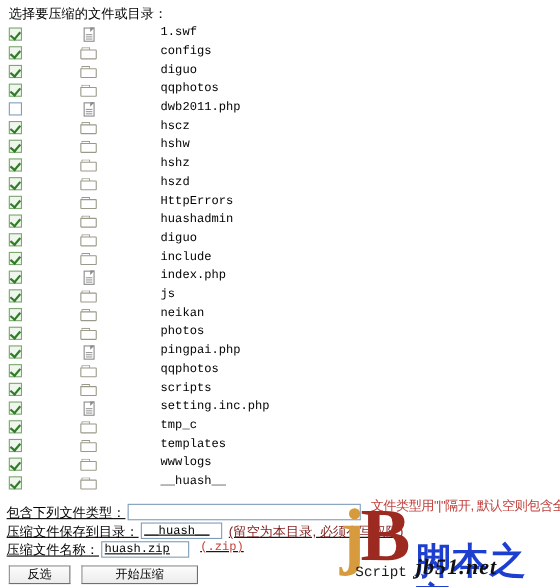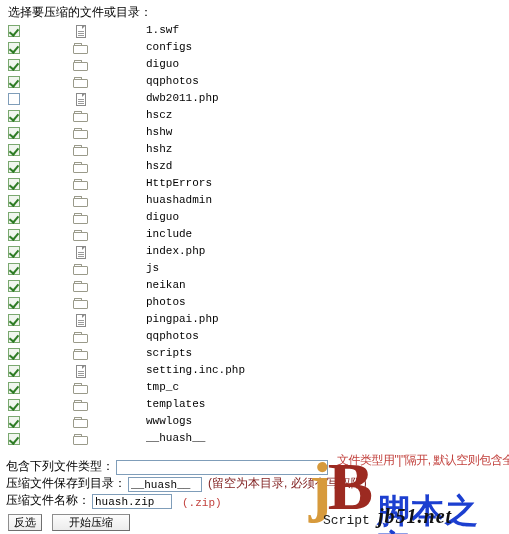--- a/index.html
+++ b/index.html
@@ -147,22 +147,23 @@
   
   .form-area {
     position: absolute;
     left: 6px;
     top: 458px;
     width: 500px;
   }
   .form-row {
     height: 17px;
     display: flex;
-    align-items: flex-end;
+    align-items: flex-start;
     white-space: nowrap;
+    text-decoration: underline;
   }
   .form-label {
     font-size: 12px;
     color: #000;
     margin-right: 2px;
   }
   .txt {
     box-sizing: border-box;
     border: 1px solid #7f9db9;
     background: #ffffff;
@@ -202,25 +203,25 @@
   .btn {
     box-sizing: border-box;
     border: 1px solid #8e8e8e;
     border-right-color: #6f6f6f;
     border-bottom-color: #6f6f6f;
     background: linear-gradient(#fcfcfc, #ececec);
     font-size: 11px;
     line-height: 13px;
     color: #000;
     height: 17px;
-    padding: 1px 5px;
+    padding: 1px 16px;
     cursor: pointer;
     font-family: "Liberation Sans", sans-serif;
   }
-  .btn-start { padding: 1px 16px; }
+  .btn-start { padding: 1px 30px; }
 
   
   .note-occluded {
     position: absolute;
     left: 337px;
     top: 452px;
     font-size: 12px;
     color: #c2413d;
     white-space: nowrap;
     letter-spacing: -0.5px;

